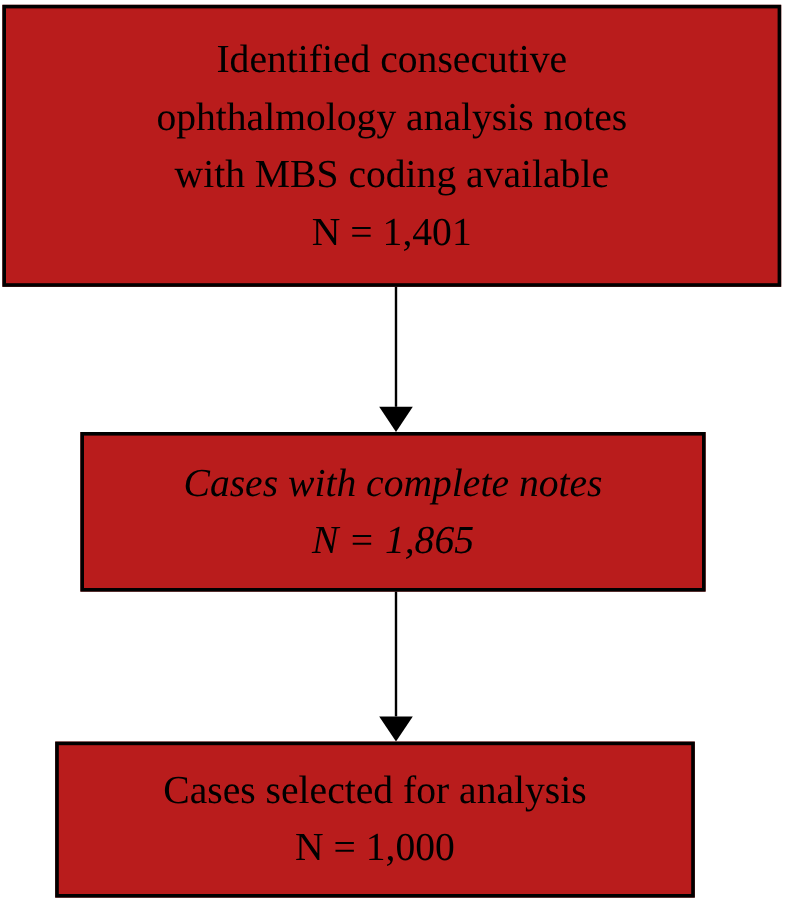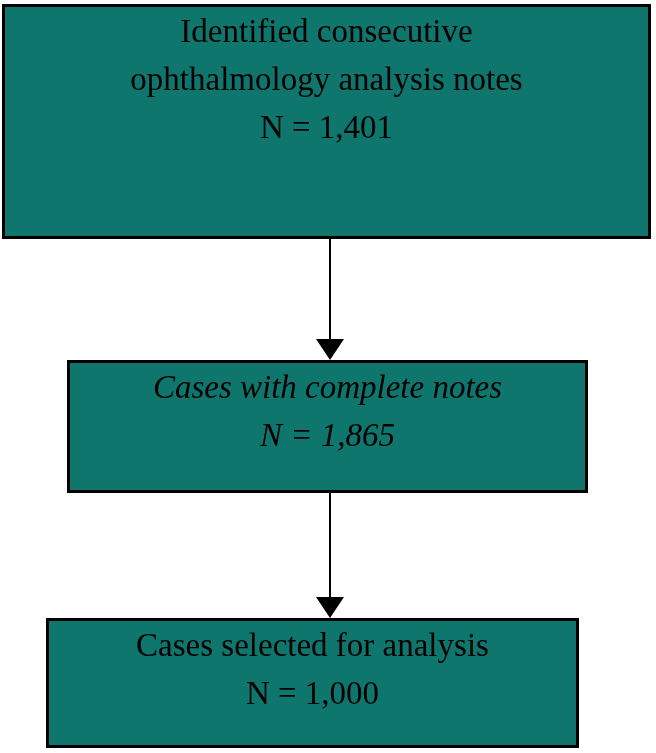--- a/index.html
+++ b/index.html
@@ -13,23 +13,24 @@
     height: 753px;
     background: #ffffff;
     font-family: "Liberation Serif", "DejaVu Serif", serif;
     color: #000000;
     overflow: hidden;
   }
   .flow-box {
     position: absolute;
     box-sizing: border-box;
     border: 3px solid #000000;
-    background: #0f766e;
+    background: #b91c1c;
     display: flex;
     flex-direction: column;
+    justify-content: center;
     align-items: center;
     text-align: center;
   }
   .flow-box .box-line {
     font-size: 33px;
     line-height: 48px;
     white-space: nowrap;
   }
   .box-identified {
     left: 2px;
@@ -86,20 +87,21 @@
   }
 </style>
 </head>
 <body>
 
 <div class="stage">
 
   <div class="flow-box box-identified">
     <div class="box-line">Identified consecutive</div>
     <div class="box-line">ophthalmology analysis notes</div>
+    <div class="box-line">with MBS coding available</div>
     <div class="box-line">N = 1,401</div>
   </div>
 
   <div class="connector connector-1">
     <div class="arrow-shaft"></div>
     <div class="arrow-head"></div>
   </div>
 
   <div class="flow-box box-complete">
     <div class="box-line">Cases with complete notes</div>

